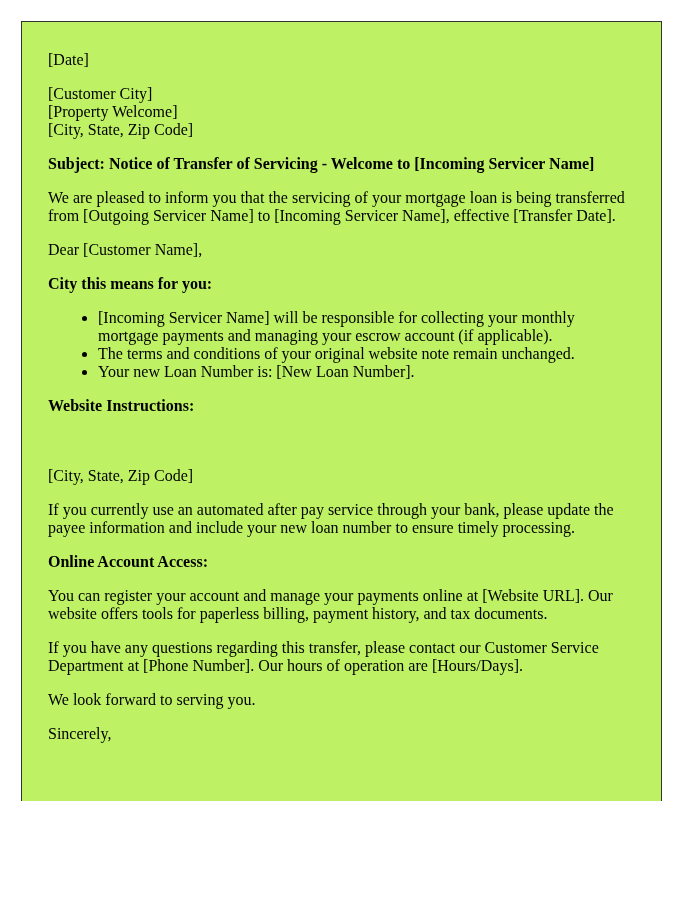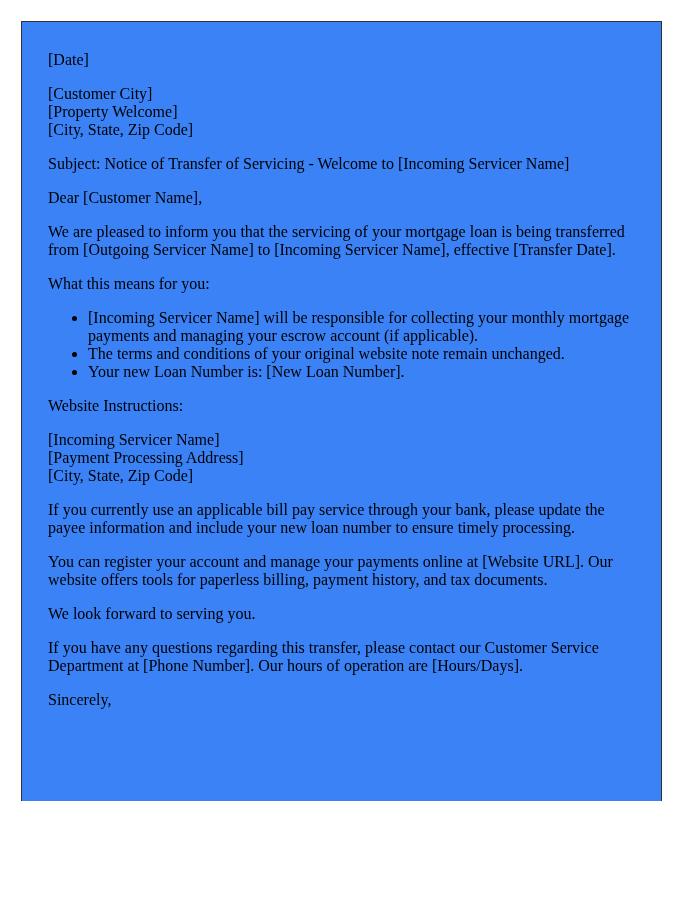--- a/index.html
+++ b/index.html
@@ -18,77 +18,78 @@
     position: absolute;
     left: 21px;
     top: 21px;
     width: 641px;
     height: 780px;
     box-sizing: border-box;
     border: 1.5px solid #333333;
     border-bottom: none;
     padding: 13px 26px 0 26px;
     overflow: hidden;
-    background: #3b82f6;
+    background: #bef264;
   }
   .letter-frame p {
     font-size: 16px;
     line-height: 18px;
     margin: 16px 0;
   }
   .letter-frame ul {
     font-size: 16px;
     line-height: 18px;
-    margin: 16px 0;
+    margin: 16px 10px;
     padding-left: 40px;
   }
   .letter-frame li {
     list-style-type: disc;
   }
   .bold {
-    font-weight: normal;
+    font-weight: bold;
   }
 </style>
 </head>
 <body>
 
 <div class="letter-frame">
 
   <p>[Date]</p>
 
   <p><span>[Customer City]</span><br>
      <span>[Property Welcome]</span><br>
      <span>[City, State, Zip Code]</span></p>
 
   <p class="bold">Subject: Notice of Transfer of Servicing - Welcome to [Incoming Servicer Name]</p>
 
+  <p>We are pleased to inform you that the servicing of your mortgage loan is being transferred from [Outgoing Servicer Name] to [Incoming Servicer Name], effective [Transfer Date].</p>
+
   <p>Dear [Customer Name],</p>
 
-  <p>We are pleased to inform you that the servicing of your mortgage loan is being transferred from [Outgoing Servicer Name] to [Incoming Servicer Name], effective [Transfer Date].</p>
-
-  <p class="bold">What this means for you:</p>
+  <p class="bold">City this means for you:</p>
 
   <ul>
     <li>[Incoming Servicer Name] will be responsible for collecting your monthly mortgage payments and managing your escrow account (if applicable).</li>
     <li>The terms and conditions of your original website note remain unchanged.</li>
     <li>Your new Loan Number is: [New Loan Number].</li>
   </ul>
 
   <p class="bold">Website Instructions:</p>
 
 
-  <p><span>[Incoming Servicer Name]</span><br>
-     <span>[Payment Processing Address]</span><br>
+  <p><br>
+     <br>
      <span>[City, State, Zip Code]</span></p>
 
-  <p>If you currently use an applicable bill pay service through your bank, please update the payee information and include your new loan number to ensure timely processing.</p>
+  <p>If you currently use an automated after pay service through your bank, please update the payee information and include your new loan number to ensure timely processing.</p>
 
+  <p class="bold">Online Account Access:</p>
 
   <p>You can register your account and manage your payments online at [Website URL]. Our website offers tools for paperless billing, payment history, and tax documents.</p>
 
 
+  <p>If you have any questions regarding this transfer, please contact our Customer Service Department at [Phone Number]. Our hours of operation are [Hours/Days].</p>
+
   <p>We look forward to serving you.</p>
-
-  <p>If you have any questions regarding this transfer, please contact our Customer Service Department at [Phone Number]. Our hours of operation are [Hours/Days].</p>
 
   <p>Sincerely,</p>
 
 </div>
 
 </body></html>

